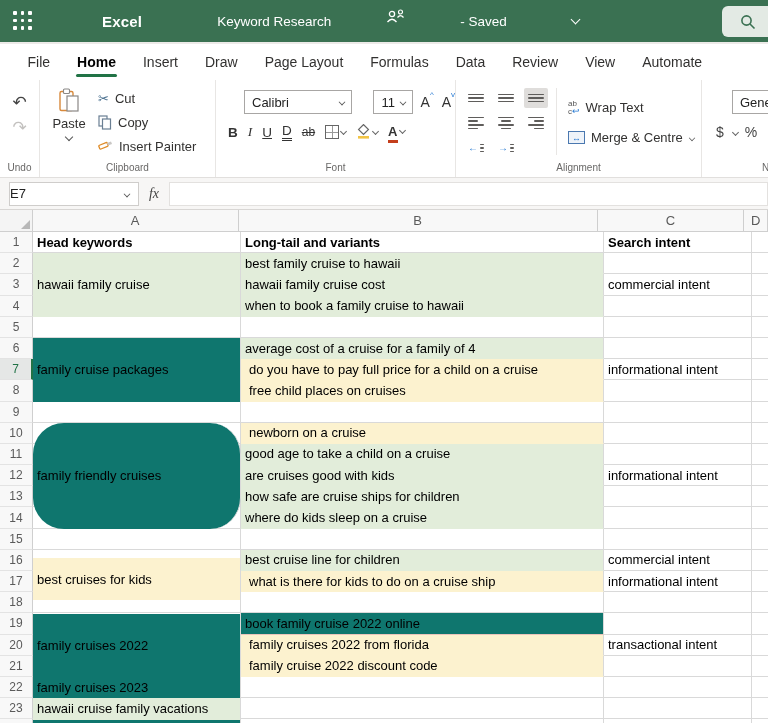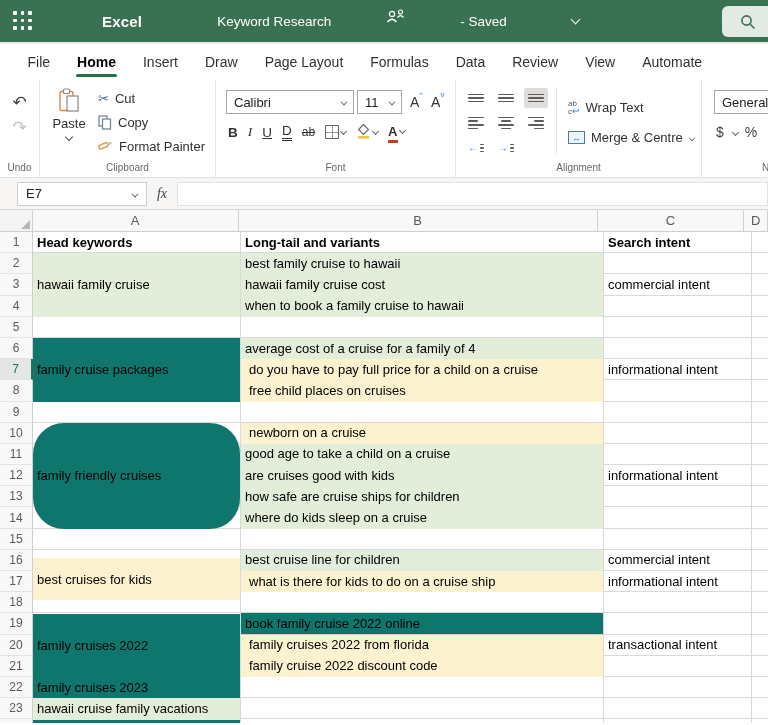--- a/index.html
+++ b/index.html
@@ -47,21 +47,21 @@
     display:inline-block; transform:rotate(45deg); }
   .paste-col .chev { margin-top:3px; }
   .clip-list { display:flex; flex-direction:column; padding-top:9px; gap:6px;}
   .clip-item { display:flex; align-items:center; gap:6px; font-size:13px; color:#323130;
     cursor:pointer; height:18px;}
   .scissors { color:#4a708f; font-size:13px; }
 
   .g-font { width:240px; }
   .font-row1 { display:flex; align-items:center; padding:10px 0 0 10px; gap:3px;}
   .combo { height:24px; border:1px solid #a8a6a4; background:#fff; display:flex;
-    align-items:center; font-size:13px; color:#222; padding-left:7px; cursor:pointer;}
+    align-items:center; font-size:13px; color:#222; padding-left:7px; cursor:pointer;margin-left:18px;}
   .combo .chev { margin-left:auto; margin-right:6px; transform:rotate(45deg) scale(.8);}
   .fname { width:128px; }
   .fsize { width:45px; }
   .fgrow { font-size:14px; color:#333; margin-left:5px; position:relative; cursor:pointer;}
   .fgrow sup { color:#2b7cd3; font-size:8px; position:relative; top:-4px;}
   .font-row2 { display:flex; align-items:center; padding:8px 0 0 12px; gap:10px; }
   .fbtn { font-size:13.5px; color:#333; cursor:pointer; }
   .fb-b { font-weight:700; }
   .fb-i { font-family:"Liberation Serif", serif; font-style:italic; }
   .fb-u { text-decoration:underline; }
@@ -99,22 +99,22 @@
   .g-num { flex:1; border-right:none; }
   .num-combo { position:absolute; left:12px; top:10px; width:80px; }
   .num-row2 { position:absolute; left:14px; top:44px; display:flex; align-items:center;
     gap:7px; font-size:14px; color:#444;}
   .g-num .grouplabel { width:auto; left:60px; }
 
   
   .fbar { height:32px; background:#f7f6f5; display:flex; align-items:center;
     border-bottom:1px solid #d8d6d4; }
   .namebox { width:130px; height:24px; background:#fff; border:1px solid #cfcdcb;
-    margin-left:17px; display:flex; align-items:center; font-size:13px; color:#222;
-    padding-left:8px; cursor:pointer;}
+    margin-left:9px; display:flex; align-items:center; font-size:13px; color:#222;
+    cursor:pointer;}
   .namebox .chev { margin-left:auto; margin-right:8px; transform:rotate(45deg) scale(.8);}
   .fx { width:30px; text-align:center; font-family:"Liberation Serif", serif; font-style:italic;
     font-size:14px; color:#444; cursor:pointer;}
   .formula-input { flex:1; height:24px; background:#fff; border:1px solid #e3e1df;
     margin-right:0; font-size:13px; padding-left:6px; cursor:text;}
 
   
   .grid { position:relative; height:513px; overflow:hidden; background:#fff; }
   .hdr-row { display:flex; height:22px; background:#f8f8f8; }
   .corner { width:33px; border-right:1px solid #cfcfcf; border-bottom:1px solid #cfcfcf;
@@ -218,21 +218,21 @@
           <rect x="1" y="1" width="8" height="10" fill="#fff" stroke="#6a7f93" stroke-width="1.2"></rect>
           <rect x="4.5" y="4" width="8" height="10" fill="#fff" stroke="#6a7f93" stroke-width="1.2"></rect>
         </svg>
         <span>Copy</span>
       </div>
       <div class="clip-item">
         <svg width="15" height="14" viewBox="0 0 15 14">
           <rect x="1" y="5" width="9" height="4" rx="1" transform="rotate(-22 5 7)" fill="#fff" stroke="#e08c28" stroke-width="1.3"></rect>
           <path d="M9 4 l4 -1.5 l1 2.5 l-4 1.5 z" fill="#c9c7c5"></path>
         </svg>
-        <span>Format Painter</span>
+        <span>Insert Painter</span>
       </div>
     </div>
     <div class="grouplabel">Clipboard</div>
   </div>
 
   <div class="rgroup g-font">
     <div class="font-row1">
       <div class="combo fname">
         <span>Calibri</span>
         <span class="chev"></span>

